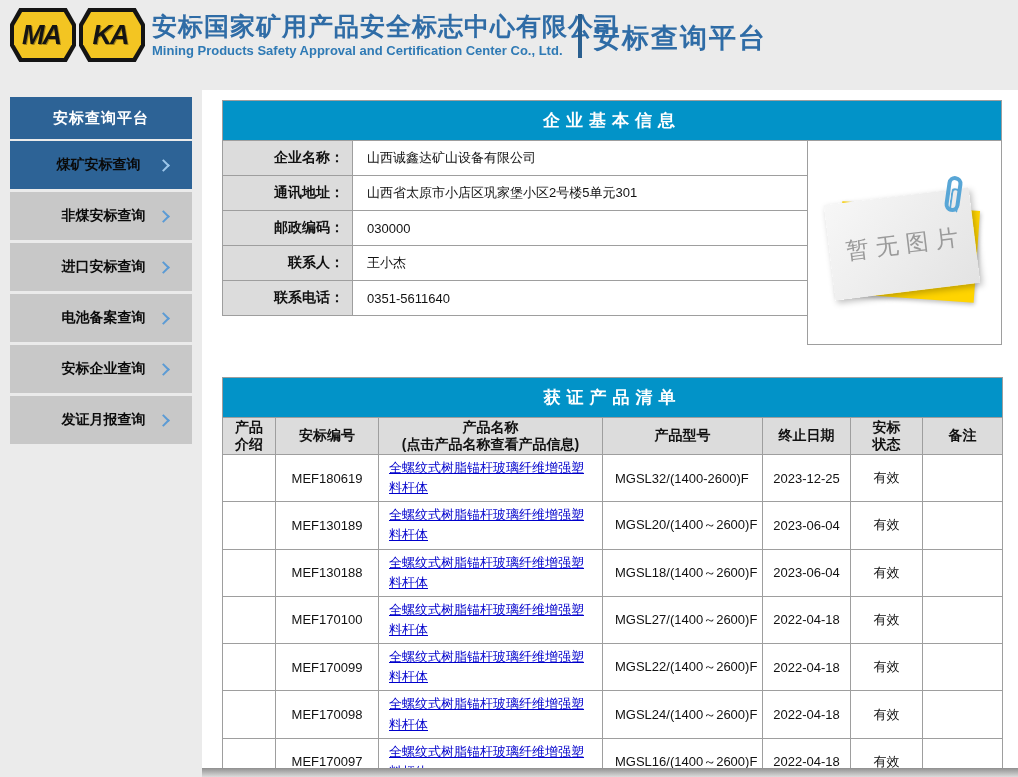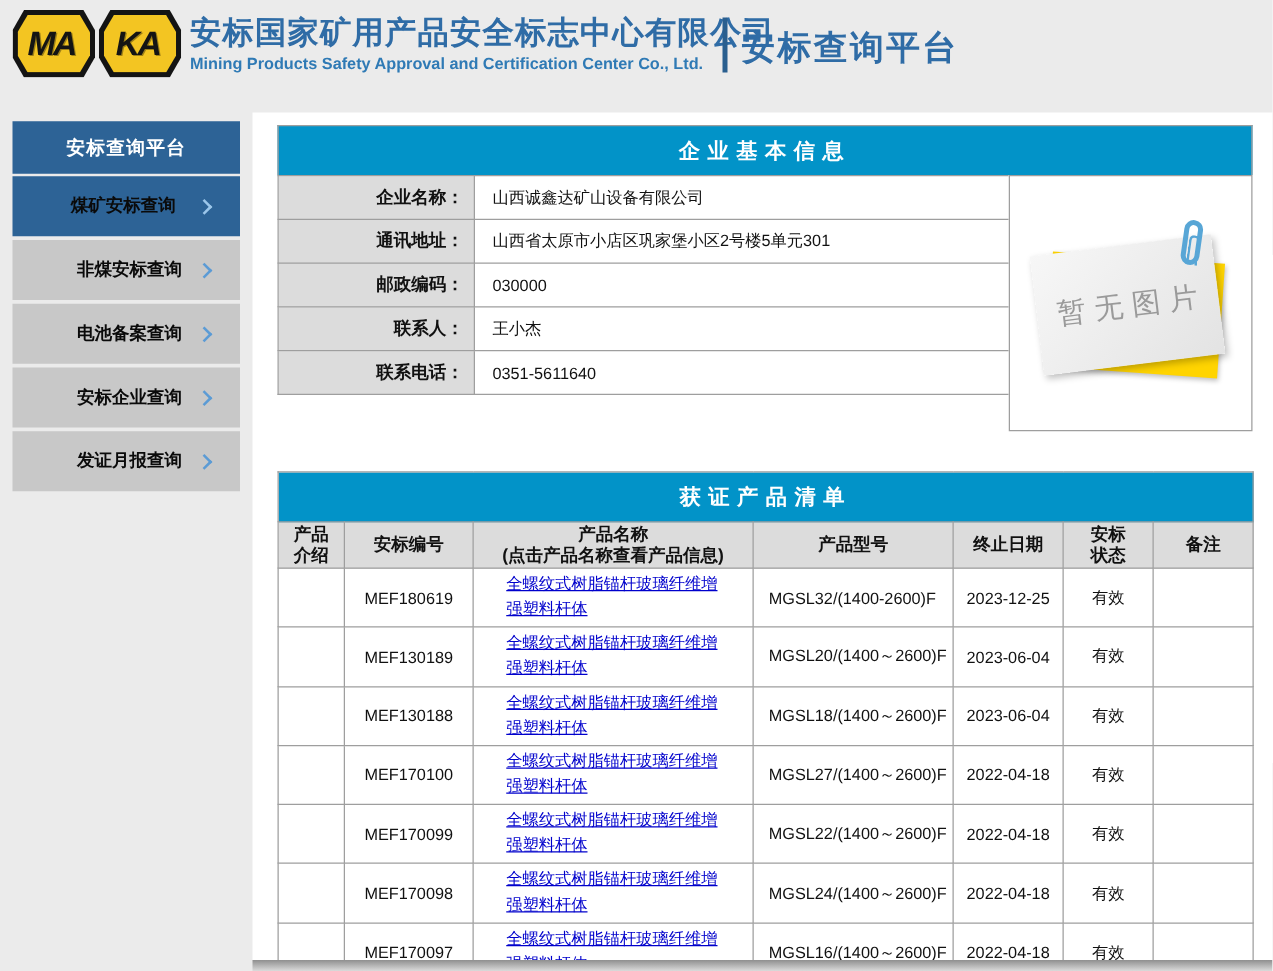--- a/index.html
+++ b/index.html
@@ -44,21 +44,21 @@
   .side-item.active .chev{border-color:#9cc6ea;}
   
   .panel{position:absolute;left:202px;top:90px;width:816px;height:678px;background:#fff;padding:10px 0 0 20px;}
   .sec-header{width:780px;height:40px;background:var(--section-header-blue);border:1px solid var(--border-gray);
     border-bottom:none;color:#fff;font-weight:bold;font-size:17px;letter-spacing:6px;
     display:flex;align-items:center;justify-content:center;}
   
   .company-body{display:flex;align-items:flex-start;width:780px;}
   .company-table{width:585px;border-collapse:collapse;table-layout:fixed;}
   .company-table td{border:1px solid var(--border-gray);height:35px;}
-  .company-table td.lbl{width:157px;background:var(--label-cell-gray);font-weight:bold;font-size:14px;
+  .company-table td.lbl{width:130px;background:var(--label-cell-gray);font-weight:bold;font-size:14px;
     text-align:right;padding-right:8px;}
   .company-table td.val{padding-left:14px;font-size:13px;border-right:none;margin-left:21px;}
   .image-box{width:195px;height:205px;border:1px solid var(--border-gray);background:#fff;
     display:flex;align-items:center;justify-content:center;}
   .card-wrap{position:relative;width:160px;height:125px;}
   .yellow-card{position:absolute;left:14px;top:26px;width:138px;height:92px;background:#ffd400;
     transform:rotate(4deg);box-shadow:1px 2px 4px rgba(0,0,0,.25);}
   .gray-card{position:absolute;left:4px;top:16px;width:146px;height:96px;
     background:linear-gradient(135deg,#f7f7f7,#e3e3e3);transform:rotate(-7deg);
     box-shadow:2px 3px 6px rgba(0,0,0,.25);display:flex;align-items:center;justify-content:center;}
@@ -70,21 +70,21 @@
   
   .products{margin-top:32px;}
   .product-table{width:780px;border-collapse:collapse;table-layout:fixed;}
   .product-table th,.product-table td{border:1px solid var(--border-gray);}
   .product-table th.sec-title{height:40px;background:var(--section-header-blue);color:#fff;
     font-weight:bold;font-size:17px;letter-spacing:6px;}
   .phead th{height:37px;background:var(--label-cell-gray);font-size:14px;font-weight:bold;
     white-space:pre-line;line-height:1.25;text-align:center;}
   .prow td{height:43px;font-size:13px;}
   .c-code,.c-date,.c-status{text-align:center;}
-  .c-name{padding:3px 26px;line-height:1.55;font-family:Liberation Mono, monospace;}
+  .c-name{padding:3px 10px;line-height:1.55;}
   .c-model{padding-left:12px;}
   a.plink{color:var(--link-blue);text-decoration:underline;cursor:pointer;}
   
   .hscrollbar{position:absolute;left:202px;top:768px;width:816px;height:9px;
     background:linear-gradient(#8f8f8f,#dcdcdc);}
 </style>
 </head>
 <body>
 
 <header class="topbar">
@@ -109,20 +109,24 @@
 </header>
 
 <nav class="sidebar">
   <div class="side-title">安标查询平台</div>
   <div class="side-item active">
     <span class="lab">煤矿安标查询</span>
     <span class="chev"></span>
   </div>
   <div class="side-item">
     <span class="lab">非煤安标查询</span>
+    <span class="chev"></span>
+  </div>
+  <div class="side-item">
+    <span class="lab">进口安标查询</span>
     <span class="chev"></span>
   </div>
   <div class="side-item">
     <span class="lab">电池备案查询</span>
     <span class="chev"></span>
   </div>
   <div class="side-item">
     <span class="lab">安标企业查询</span>
     <span class="chev"></span>
   </div>

